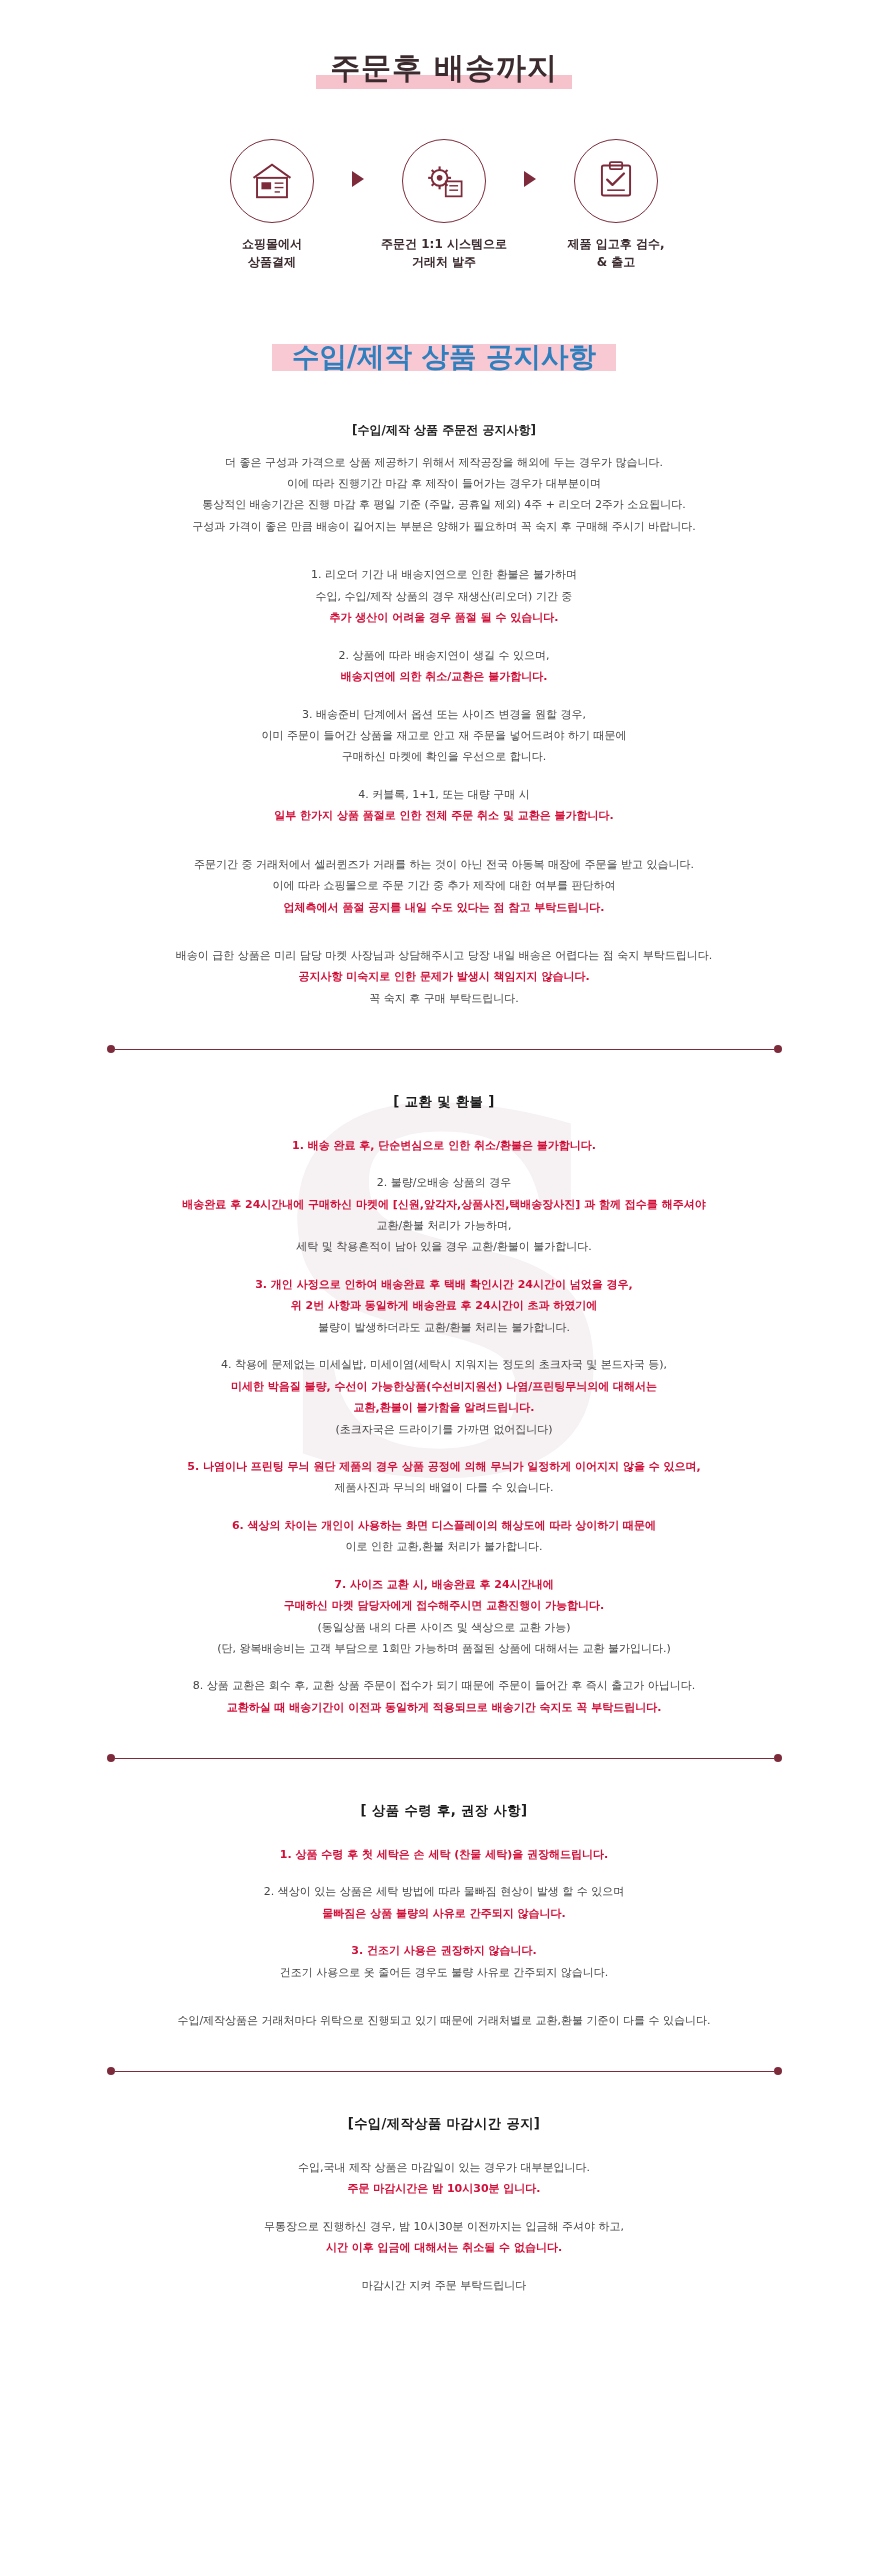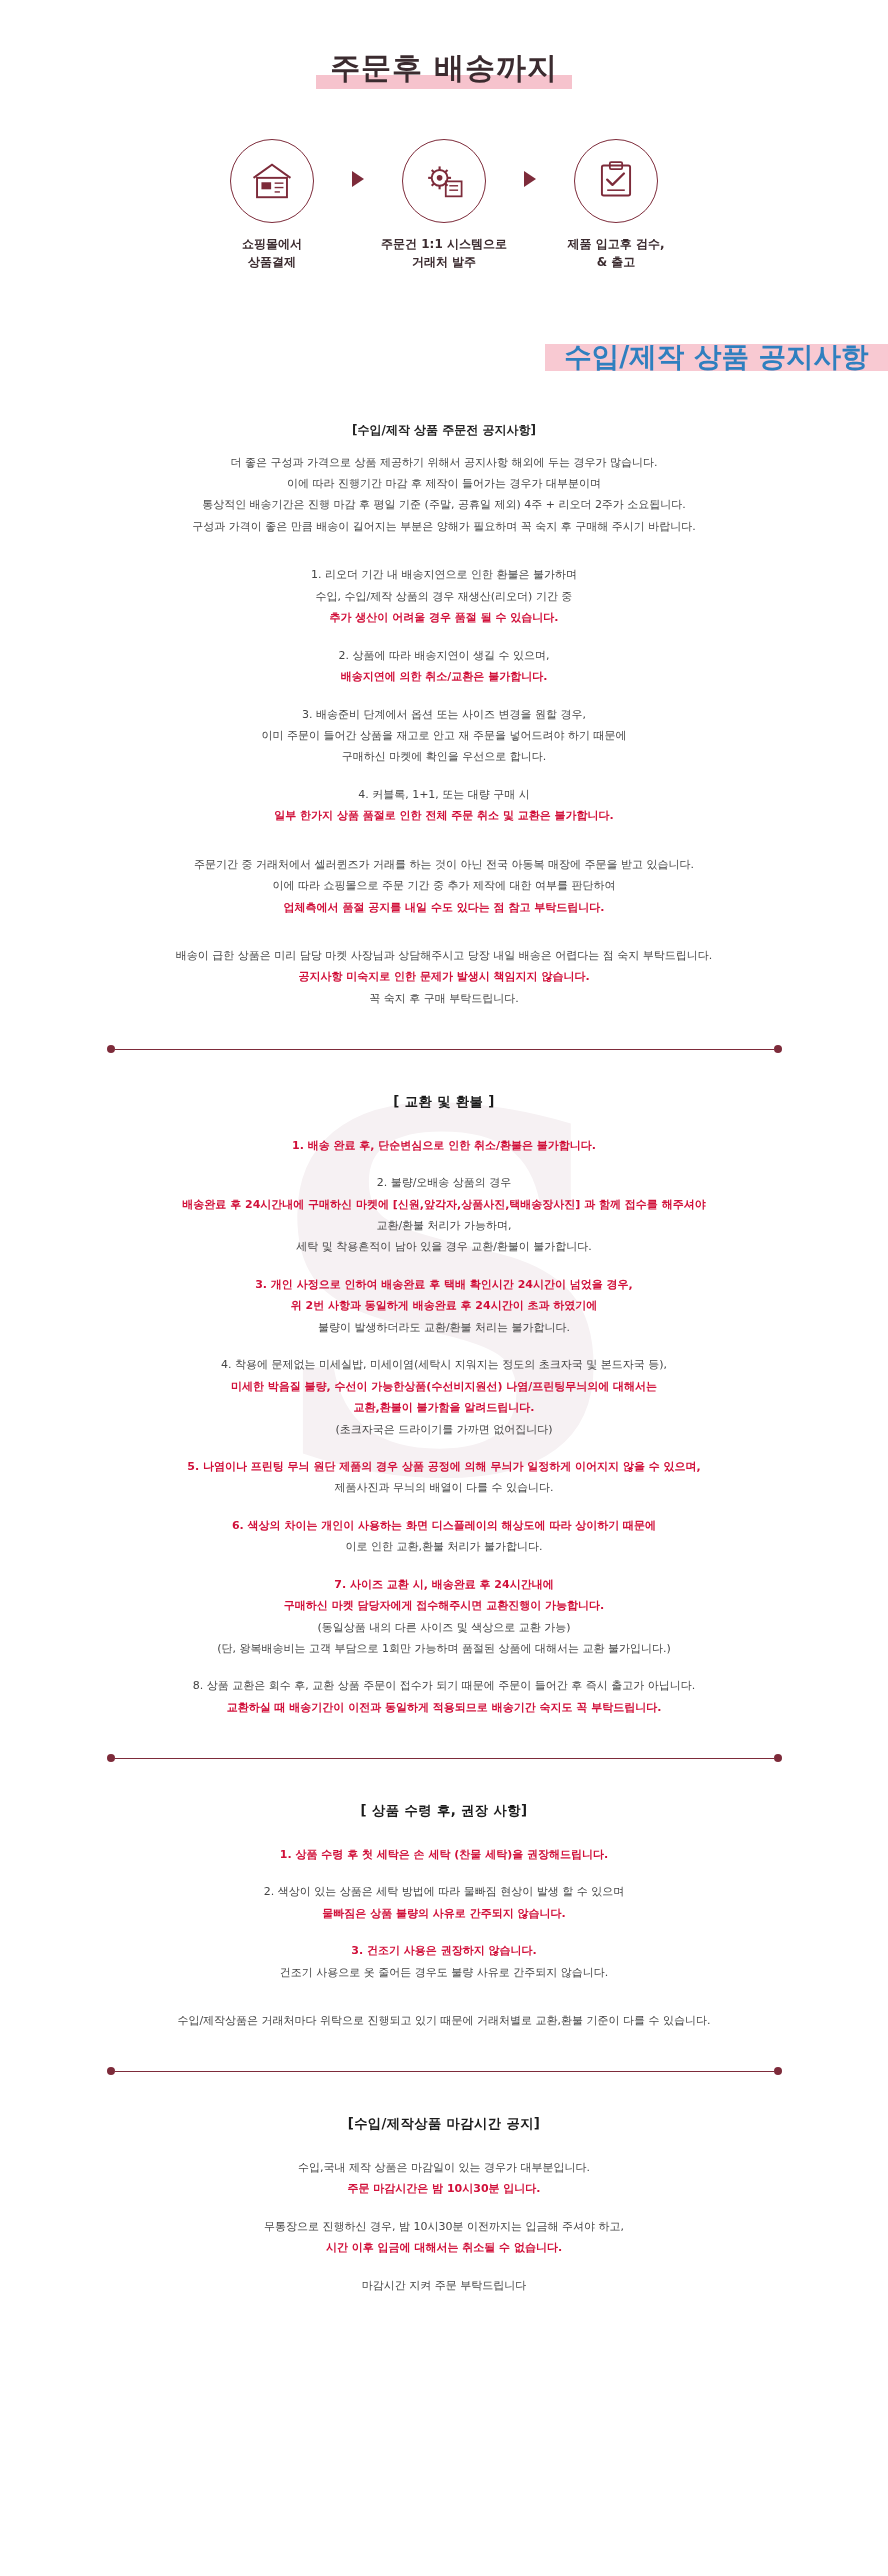--- a/index.html
+++ b/index.html
@@ -88,21 +88,21 @@
   .arrow{
     margin-top:32px;
     width:0;height:0;
     border-left:12.4px solid #7d2b3a;
     border-top:8px solid transparent;
     border-bottom:8px solid transparent;
   }
 
   
   .big-heading-wrap{
-    text-align:right;
+    text-align:center;
     margin-top:64px;
   }
   .big-heading{
     display:inline-block;
     position:relative;
     font-size:27.5px;
     font-weight:bold;
     color:#2f7fbf;
     padding:3.6px 19.5px;
   }
@@ -250,21 +250,21 @@
         <span class="hl"></span>
         <span>수입/제작 상품 공지사항</span>
       </div>
     </div>
 
     <div class="gap-l"></div>
 
     <div class="block">
       <div class="sec-title">[수입/제작 상품 주문전 공지사항]</div>
       <div>
-        <p>더 좋은 구성과 가격으로 상품 제공하기 위해서 공지사항 해외에 두는 경우가 많습니다.</p>
+        <p>더 좋은 구성과 가격으로 상품 제공하기 위해서 제작공장을 해외에 두는 경우가 많습니다.</p>
         <p>이에 따라 진행기간 마감 후 제작이 들어가는 경우가 대부분이며</p>
         <p>통상적인 배송기간은 진행 마감 후 평일 기준 (주말, 공휴일 제외) 4주 + 리오더 2주가 소요됩니다.</p>
         <p>구성과 가격이 좋은 만큼 배송이 길어지는 부분은 양해가 필요하며 꼭 숙지 후 구매해 주시기 바랍니다.</p>
       </div>
 
       <div class="gap-m"></div>
 
       <div>
         <p>1. 리오더 기간 내 배송지연으로 인한 환불은 불가하며</p>
         <p>수입, 수입/제작 상품의 경우 재생산(리오더) 기간 중</p>

